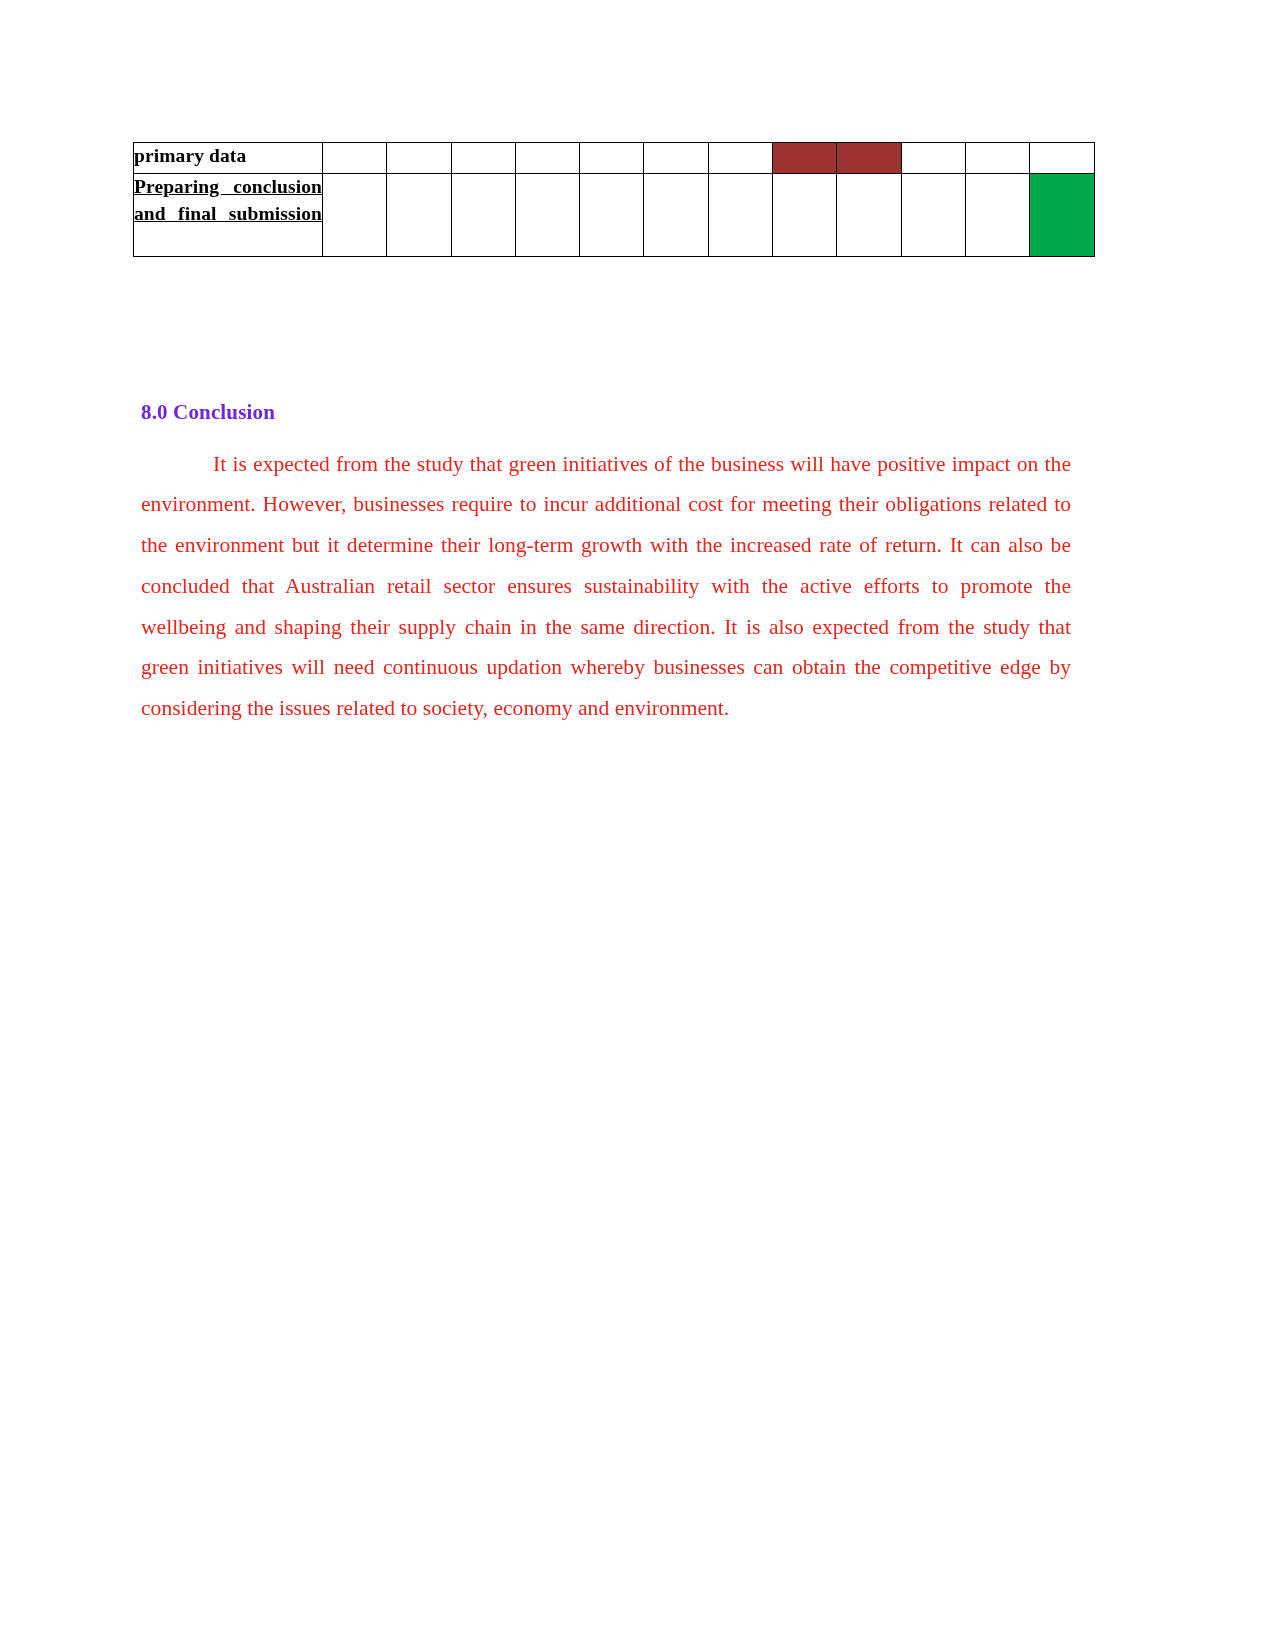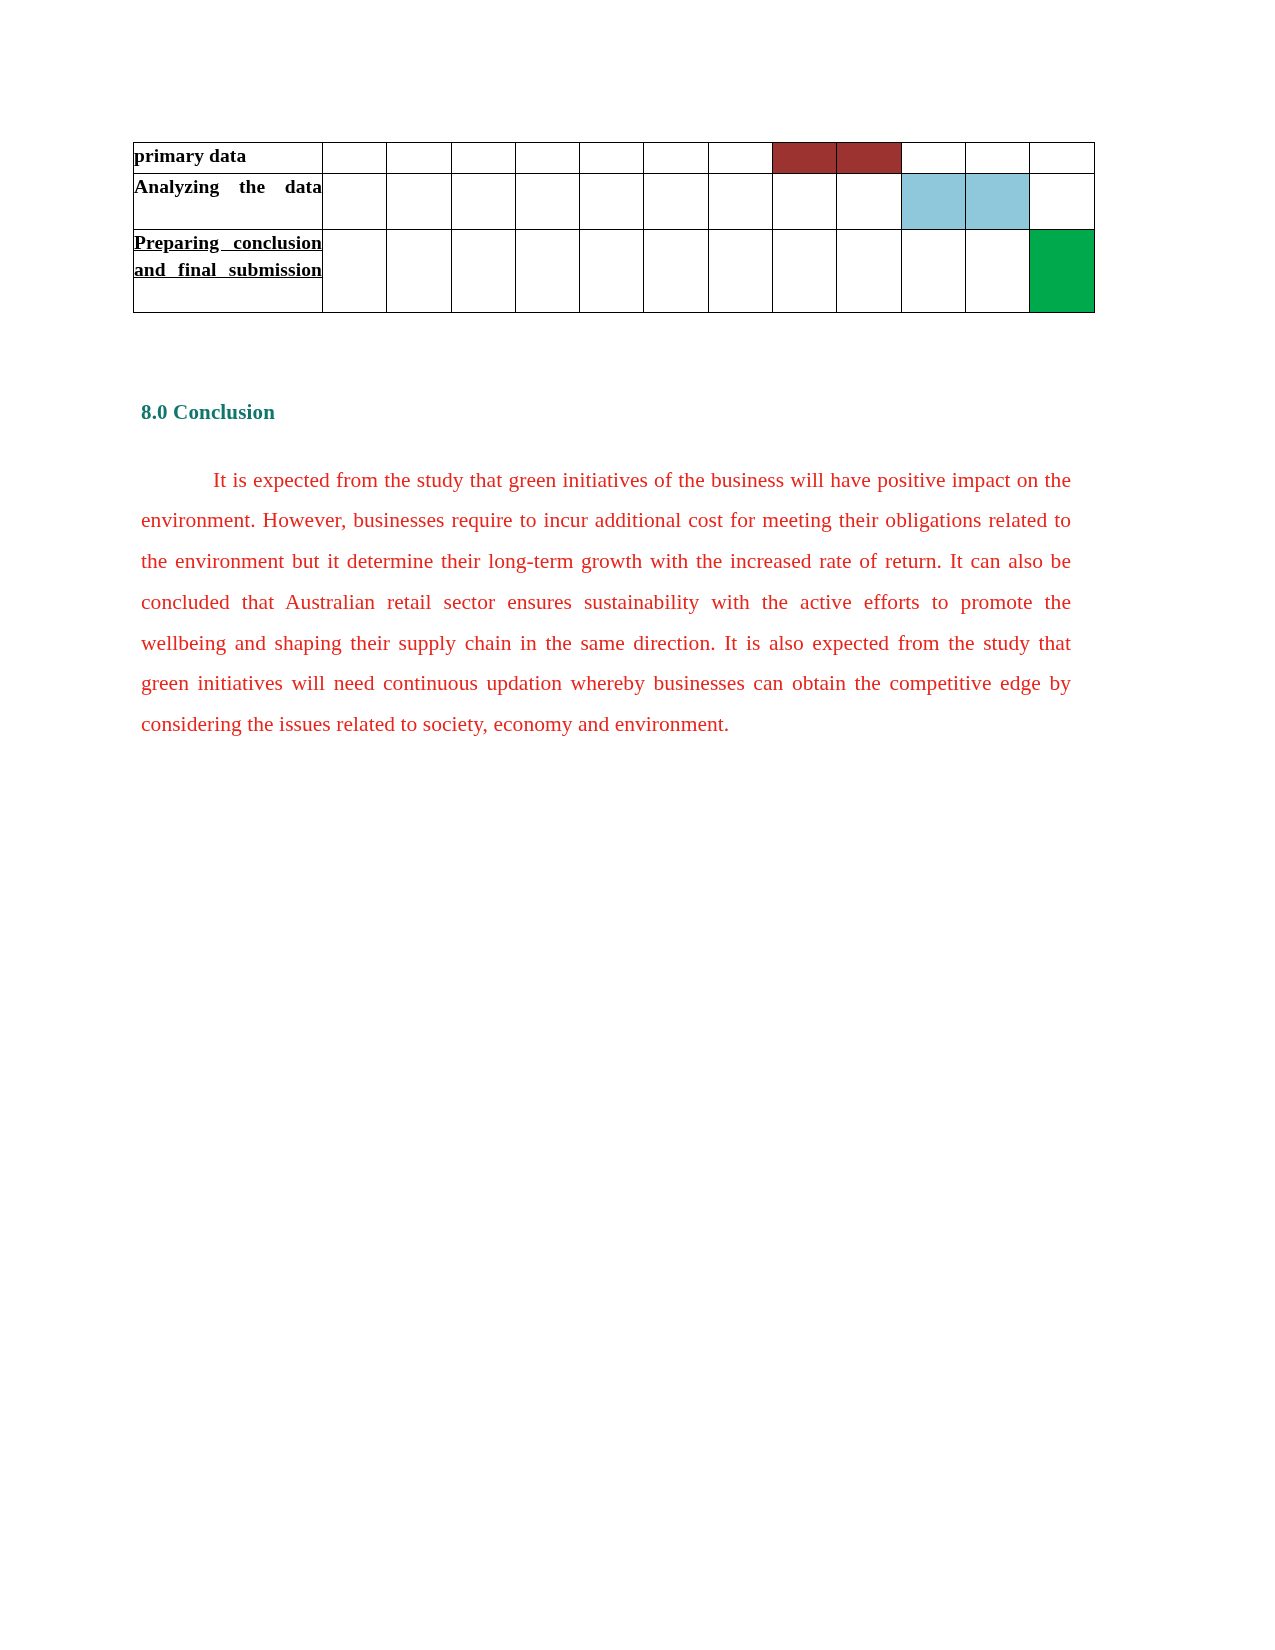--- a/index.html
+++ b/index.html
@@ -62,27 +62,27 @@
   tr.row-2 td { height: 55px; }
   tr.row-3 td { height: 82px; text-decoration: underline; }
 
   
   .section-heading {
     position: absolute;
     left: 141px;
     top: 400px;
     font-size: 21px;
     font-weight: bold;
-    color: #0f766e;
+    color: #6d28d9;
     letter-spacing: 0.15px;
   }
   .body-text {
     position: absolute;
     left: 141px;
-    top: 438px;
+    top: 422px;
     width: 930px;
     font-size: 21.5px;
     line-height: 40.8px;
     color: #e8241b;
     text-align: justify;
     text-justify: inter-word;
     text-indent: 72px;
     letter-spacing: 0.05px;
   }
 </style>
@@ -104,35 +104,20 @@
           <td class="week"></td>
           <td class="week"></td>
           <td class="week"></td>
           <td class="week" style="background: rgb(156, 51, 48);"></td>
           <td class="week" style="background: rgb(156, 51, 48);"></td>
           <td class="week"></td>
           <td class="week"></td>
           <td class="week"></td>
         </tr>
 
-        <tr class="row-2">
-          <td class="task-label">Analyzing the data</td>
-          <td class="week"></td>
-          <td class="week"></td>
-          <td class="week"></td>
-          <td class="week"></td>
-          <td class="week"></td>
-          <td class="week"></td>
-          <td class="week"></td>
-          <td class="week"></td>
-          <td class="week"></td>
-          <td class="week" style="background: rgb(144, 200, 219);"></td>
-          <td class="week" style="background: rgb(144, 200, 219);"></td>
-          <td class="week"></td>
-        </tr>
 
         <tr class="row-3">
           <td class="task-label">Preparing conclusion and final submission</td>
           <td class="week"></td>
           <td class="week"></td>
           <td class="week"></td>
           <td class="week"></td>
           <td class="week"></td>
           <td class="week"></td>
           <td class="week"></td>

